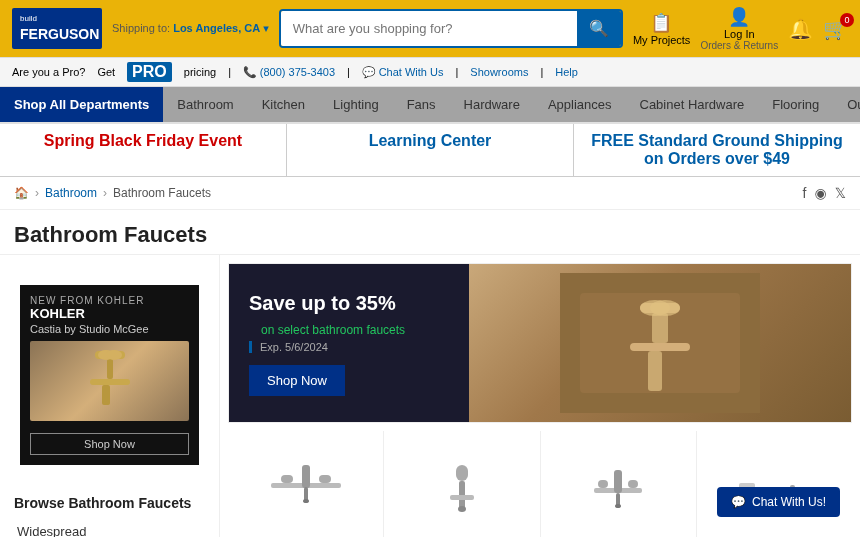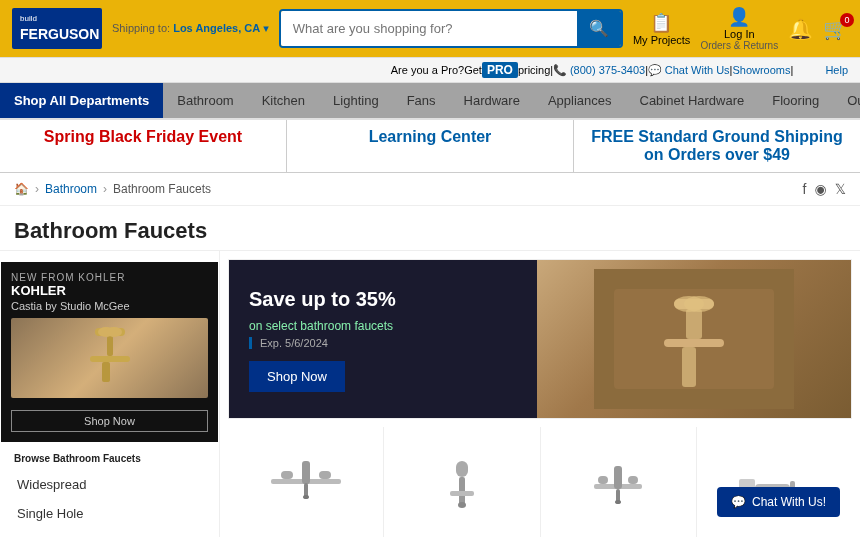--- a/index.html
+++ b/index.html
@@ -9,21 +9,21 @@
     .top-bar { background: #eab308; border-bottom: 1px solid #ddd; padding: 6px 12px; display: flex; align-items: center; gap: 10px; }
     .logo-area { width: 90px; flex-shrink: 0; }
     .logo-box { background: #003087; color: #fff; font-weight: bold; font-size: 10px; padding: 6px 8px; line-height: 1.3; border-radius: 2px; }
     .logo-box .build { font-size: 8px; font-weight: normal; display: block; }
     .logo-box .ferguson { font-size: 14px; font-weight: bold; display: block; }
     .shipping-link { color: #005ea6; text-decoration: none; font-weight: bold; }
     .search-area { flex: 1; display: flex; align-items: center; }
     .search-box { display: flex; width: 100%; border: 2px solid #005ea6; border-radius: 4px; overflow: hidden; }
     .search-input { flex: 1; padding: 8px 12px; border: none; outline: none; font-size: 13px; }
     .search-btn { background: #005ea6; border: none; padding: 8px 12px; cursor: pointer; color: #fff; font-size: 16px; }
-    .pro-badge { background: #005ea6; color: #fff; font-size: 12px; font-weight: bold; padding: 1px 5px; border-radius: 2px; }
+    .pro-badge { background: #005ea6; color: #fff; font-size: 16px; font-weight: bold; padding: 1px 5px; border-radius: 2px; }
 
     
     .main-nav { background: #a3a3a3; border-bottom: 2px solid #e0e0e0; display: flex; align-items: stretch; }
     .nav-item { padding: 10px 14px; font-size: 13px; color: #333; cursor: pointer; white-space: nowrap; text-decoration: none; display: flex; align-items: center; }
     .nav-item.departments { background: #003087; color: #fff; font-weight: bold; }
 
     
     .promo-bar { display: flex; border-bottom: 1px solid #ccc; }
     .promo-segment { flex: 1; padding: 8px 12px; text-align: center; font-size: 16px; color: #005ea6; font-weight: bold; cursor: pointer; border-right: 1px solid #ccc; }
     .promo-segment:last-child { border-right: none; }
@@ -37,39 +37,39 @@
     .social-icon { color: #555; font-size: 14px; cursor: pointer; }
 
     
     .page-title { padding: 12px 14px 6px; font-size: 22px; font-weight: bold; color: #222; border-bottom: 1px solid #eee; }
 
     
     .main-content { display: flex; padding: 0; }
 
     
     .sidebar { width: 220px; flex-shrink: 0; border-right: 1px solid #eee; padding: 10px 0; }
-    .sidebar-promo { margin: 1px; background: #111; color: #fff; padding: 10px; }
+    .sidebar-promo { margin: 20px; background: #111; color: #fff; padding: 10px; }
     .sidebar-promo .new-from { font-size: 10px; color: #aaa; text-transform: uppercase; letter-spacing: 1px; }
     .sidebar-promo .brand { font-size: 13px; font-weight: bold; color: #fff; }
     .sidebar-promo .product-name { font-size: 11px; color: #ccc; margin-top: 2px; }
     .sidebar-promo-img { width: 100%; height: 80px; background: linear-gradient(135deg, #8B7355 0%, #D4AF7A 50%, #8B7355 100%); display: flex; align-items: center; justify-content: center; margin: 6px 0; border-radius: 2px; position: relative; overflow: hidden; }
     .sidebar-promo-btn { background: transparent; border: 1px solid #888; color: #ccc; padding: 4px 10px; font-size: 11px; cursor: pointer; width: 100%; margin-top: 6px; }
 
-    .browse-title { padding: 10px 14px 6px; font-size: 10px; font-weight: bold; color: #222; }
+    .browse-title { padding: 10px 14px 6px; font-size: 14px; font-weight: bold; color: #222; }
     .sidebar-nav-item { display: flex; align-items: center; padding: 7px 14px; font-size: 13px; color: #333; cursor: pointer; border-left: 3px solid transparent; }
 
     
     .content-area { flex: 1; }
 
     
     .hero-banner { display: flex; margin: 8px; border: 1px solid #eee; overflow: hidden; height: 160px; position: relative; }
-    .hero-left { background: #1a1a2e; color: #fff; padding: 20px; display: flex; flex-direction: column; justify-content: center; width: 308px; flex-shrink: 0; }
+    .hero-left { background: #1a1a2e; color: #fff; padding: 20px; display: flex; flex-direction: column; justify-content: center; width: 240px; flex-shrink: 0; }
     .hero-title { font-size: 20px; font-weight: bold; color: #fff; line-height: 1.2; }
     .hero-title span { color: #fff; }
-    .hero-sub { font-size: 12px; color: #86efac; margin: 8px 0 4px; }
+    .hero-sub { font-size: 12px; color: #22c55e; margin: 8px 12px 4px; }
     .hero-exp { font-size: 11px; color: #aaa; border-left: 3px solid #005ea6; padding-left: 8px; margin-bottom: 12px; }
     .hero-btn { background: #003087; color: #fff; border: none; padding: 8px 18px; font-size: 13px; cursor: pointer; width: fit-content; }
     .hero-img { flex: 1; background: linear-gradient(135deg, #c9a87a 0%, #a0784a 40%, #7a5c32 100%); position: relative; display: flex; align-items: center; justify-content: center; }
     .hero-badge { position: absolute; bottom: 10px; right: 10px; background: #003087; color: #fff; font-size: 10px; font-weight: bold; padding: 8px; text-align: center; border-radius: 50%; width: 60px; height: 60px; display: flex; flex-direction: column; align-items: center; justify-content: center; line-height: 1.2; }
 
     
     .product-grid { display: grid; grid-template-columns: repeat(4, 1fr); gap: 1px; background: #eee; margin: 8px; }
     .product-card { background: #fff; padding: 16px 10px; display: flex; flex-direction: column; align-items: center; cursor: pointer; }
     .product-img { width: 100px; height: 90px; display: flex; align-items: center; justify-content: center; }
     .product-label { font-size: 13px; color: #333; margin-top: 8px; text-align: center; }
@@ -117,33 +117,33 @@
   <div style="position:relative; cursor:pointer;">
     <span style="font-size:20px;">🔔</span>
   </div>
 
   <div style="position:relative; cursor:pointer;">
     <span style="font-size:20px;">🛒</span>
     <span style="position:absolute; top:-4px; right:-6px; background:#c00; color:#fff; font-size:9px; border-radius:50%; width:14px; height:14px; display:flex; align-items:center; justify-content:center;">0</span>
   </div>
 </div>
 
-<div style="background:#f5f5f5; border-bottom:1px solid #ddd; padding:4px 12px; display:flex; align-items:center; justify-content:flex-end; font-size:11px;">
+<div style="background:#f5f5f5; border-bottom:1px solid #ddd; padding:4px 12px; display:flex; align-items:center; gap:12px; font-size:11px;">
   <span>Are you a Pro?</span>
   <span>Get</span>
   <span class="pro-badge">PRO</span>
   <span>pricing</span>
   <span>|</span>
   <span style="color:#005ea6; cursor:pointer;">📞 <span>(800) 375-3403</span></span>
   <span>|</span>
   <span style="color:#005ea6; cursor:pointer;">💬 <span>Chat With Us</span></span>
   <span>|</span>
   <span style="color:#005ea6; cursor:pointer;">Showrooms</span>
   <span>|</span>
-  <span style="color:#005ea6; cursor:pointer;margin-left:32px;">Help</span>
+  <span style="color:#005ea6; cursor:pointer;">Help</span>
 </div>
 
 <div class="main-nav">
   <a class="nav-item departments">Shop All Departments</a>
   <a class="nav-item">Bathroom</a>
   <a class="nav-item">Kitchen</a>
   <a class="nav-item">Lighting</a>
   <a class="nav-item">Fans</a>
   <a class="nav-item">Hardware</a>
   <a class="nav-item">Appliances</a>

